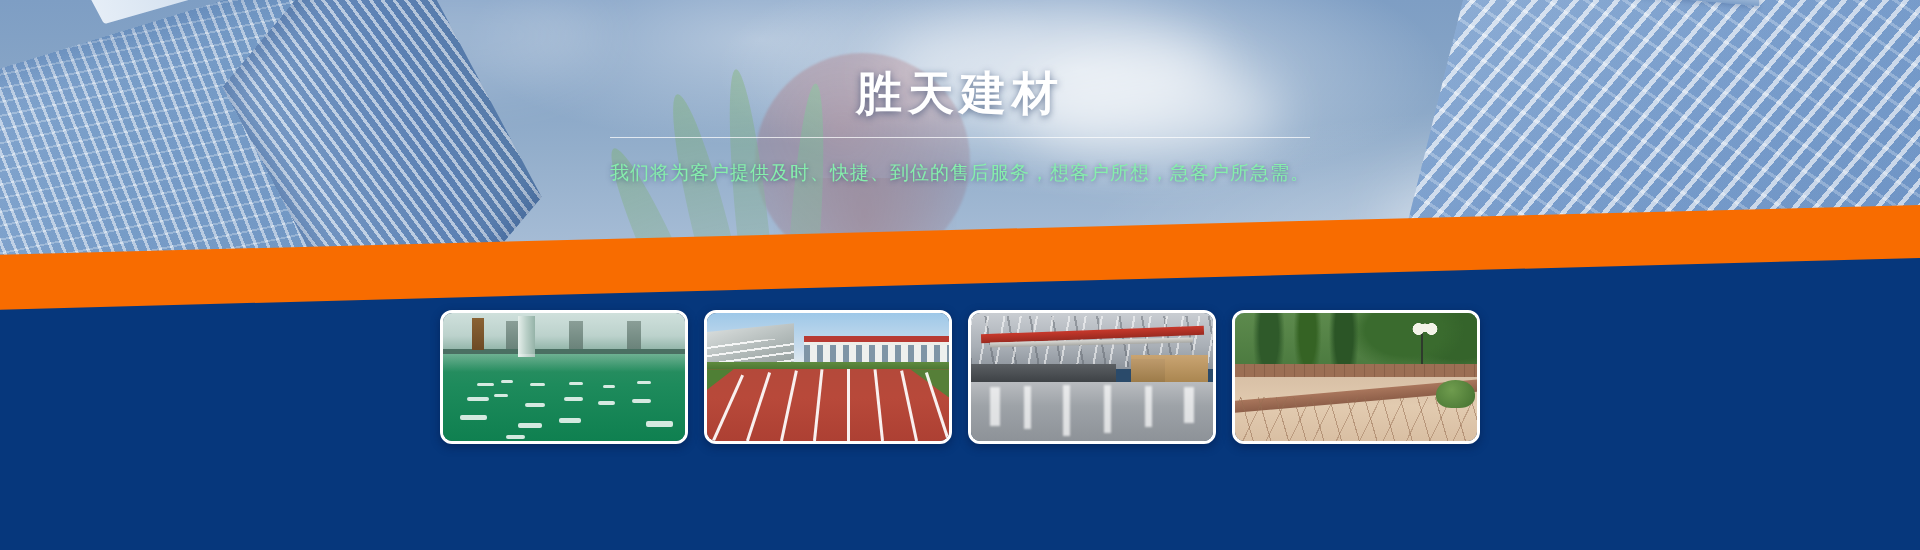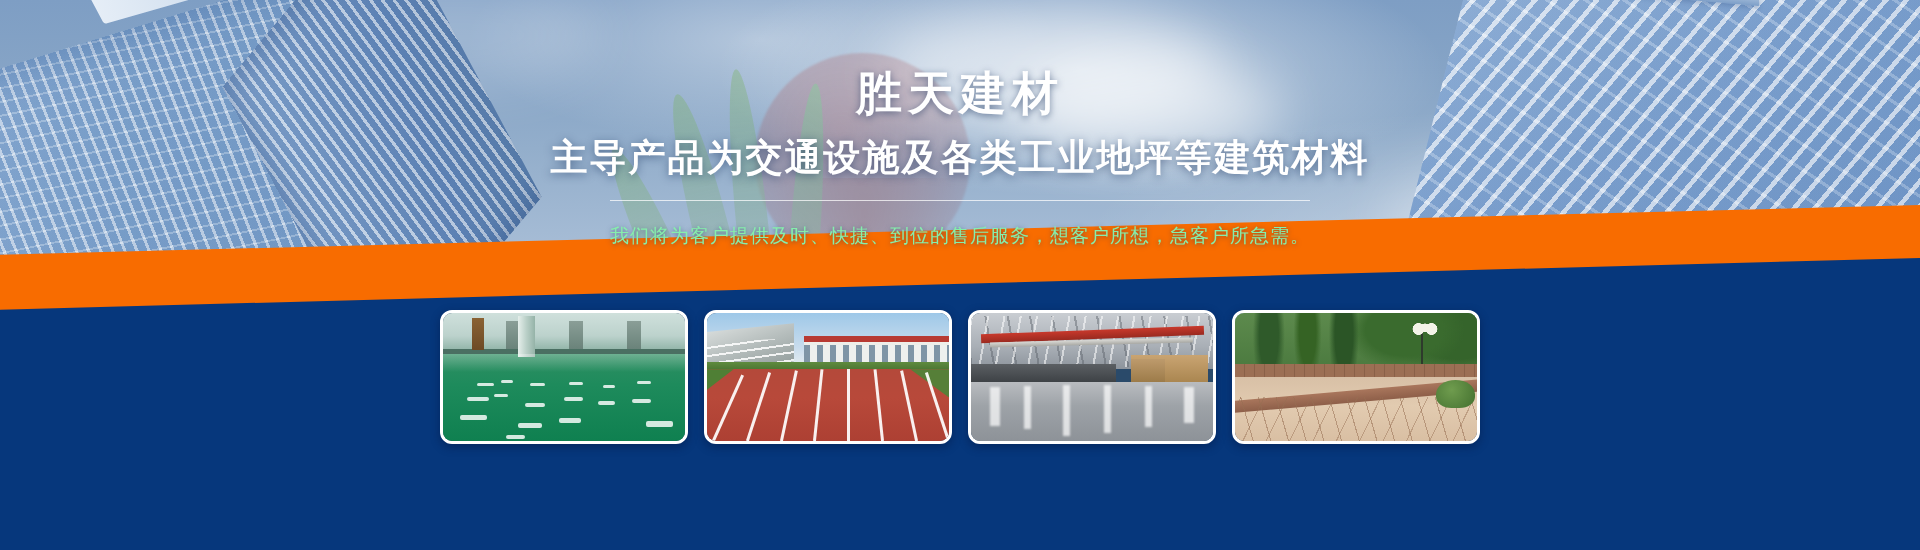--- a/index.html
+++ b/index.html
@@ -266,21 +266,20 @@
     <div class="wm-blade" style="left:105px;top:40px;  width:32px;height:240px;transform:rotate(-6deg);"></div>
     <div class="wm-blade" style="left:145px;top:55px;  width:30px;height:225px;transform:rotate(4deg);"></div>
     <div class="wm-blade" style="left:30px; top:105px; width:34px;height:180px;transform:rotate(-24deg);"></div>
   </div>
 
   <div class="band-orange"></div>
   <div class="band-navy"></div>
 
   <div class="text-wrap">
     <h1 class="title">胜天建材</h1>
-    <h2 class="subtitle">主导产品为交通设施及各类工业地坪等建筑材料</h2>
     <div class="divider"></div>
     <p class="tagline">我们将为客户提供及时、快捷、到位的售后服务，想客户所想，急客户所急需。</p>
   </div>
 
   <div class="thumbs">
 
     <div class="thumb">
       <div class="ph">
         <div class="p1-wall"></div>
         <div class="p1-base"></div>

